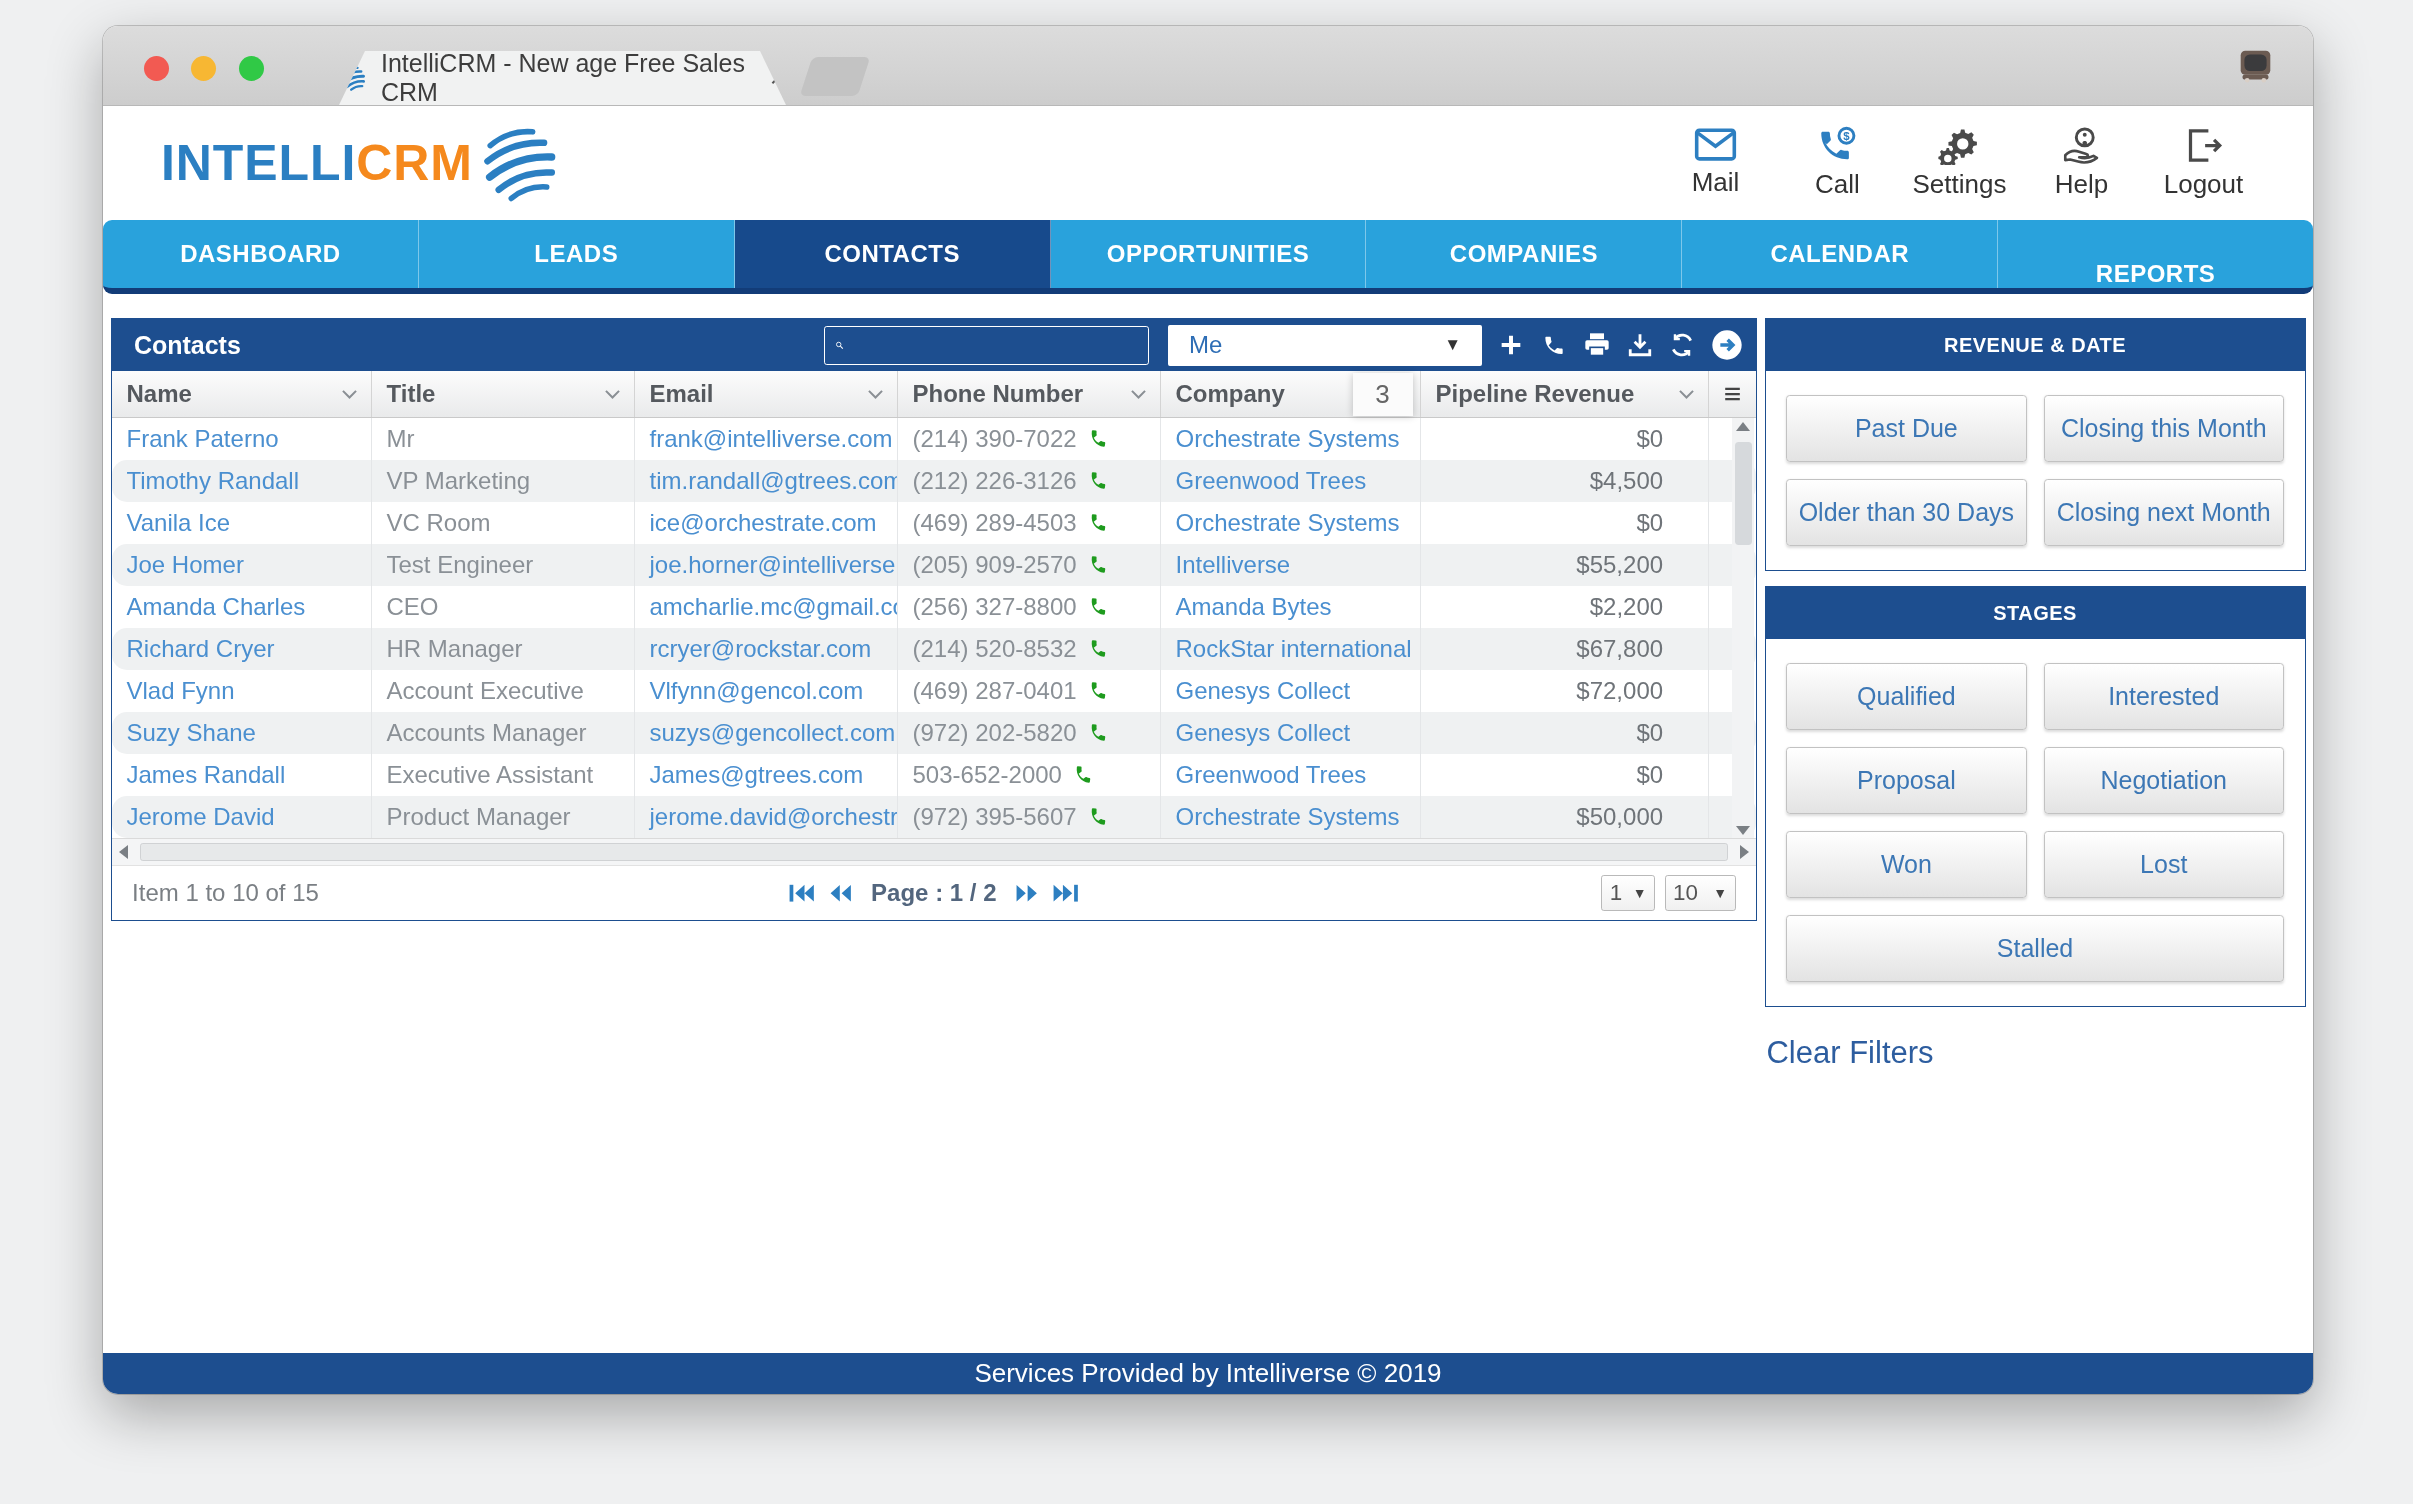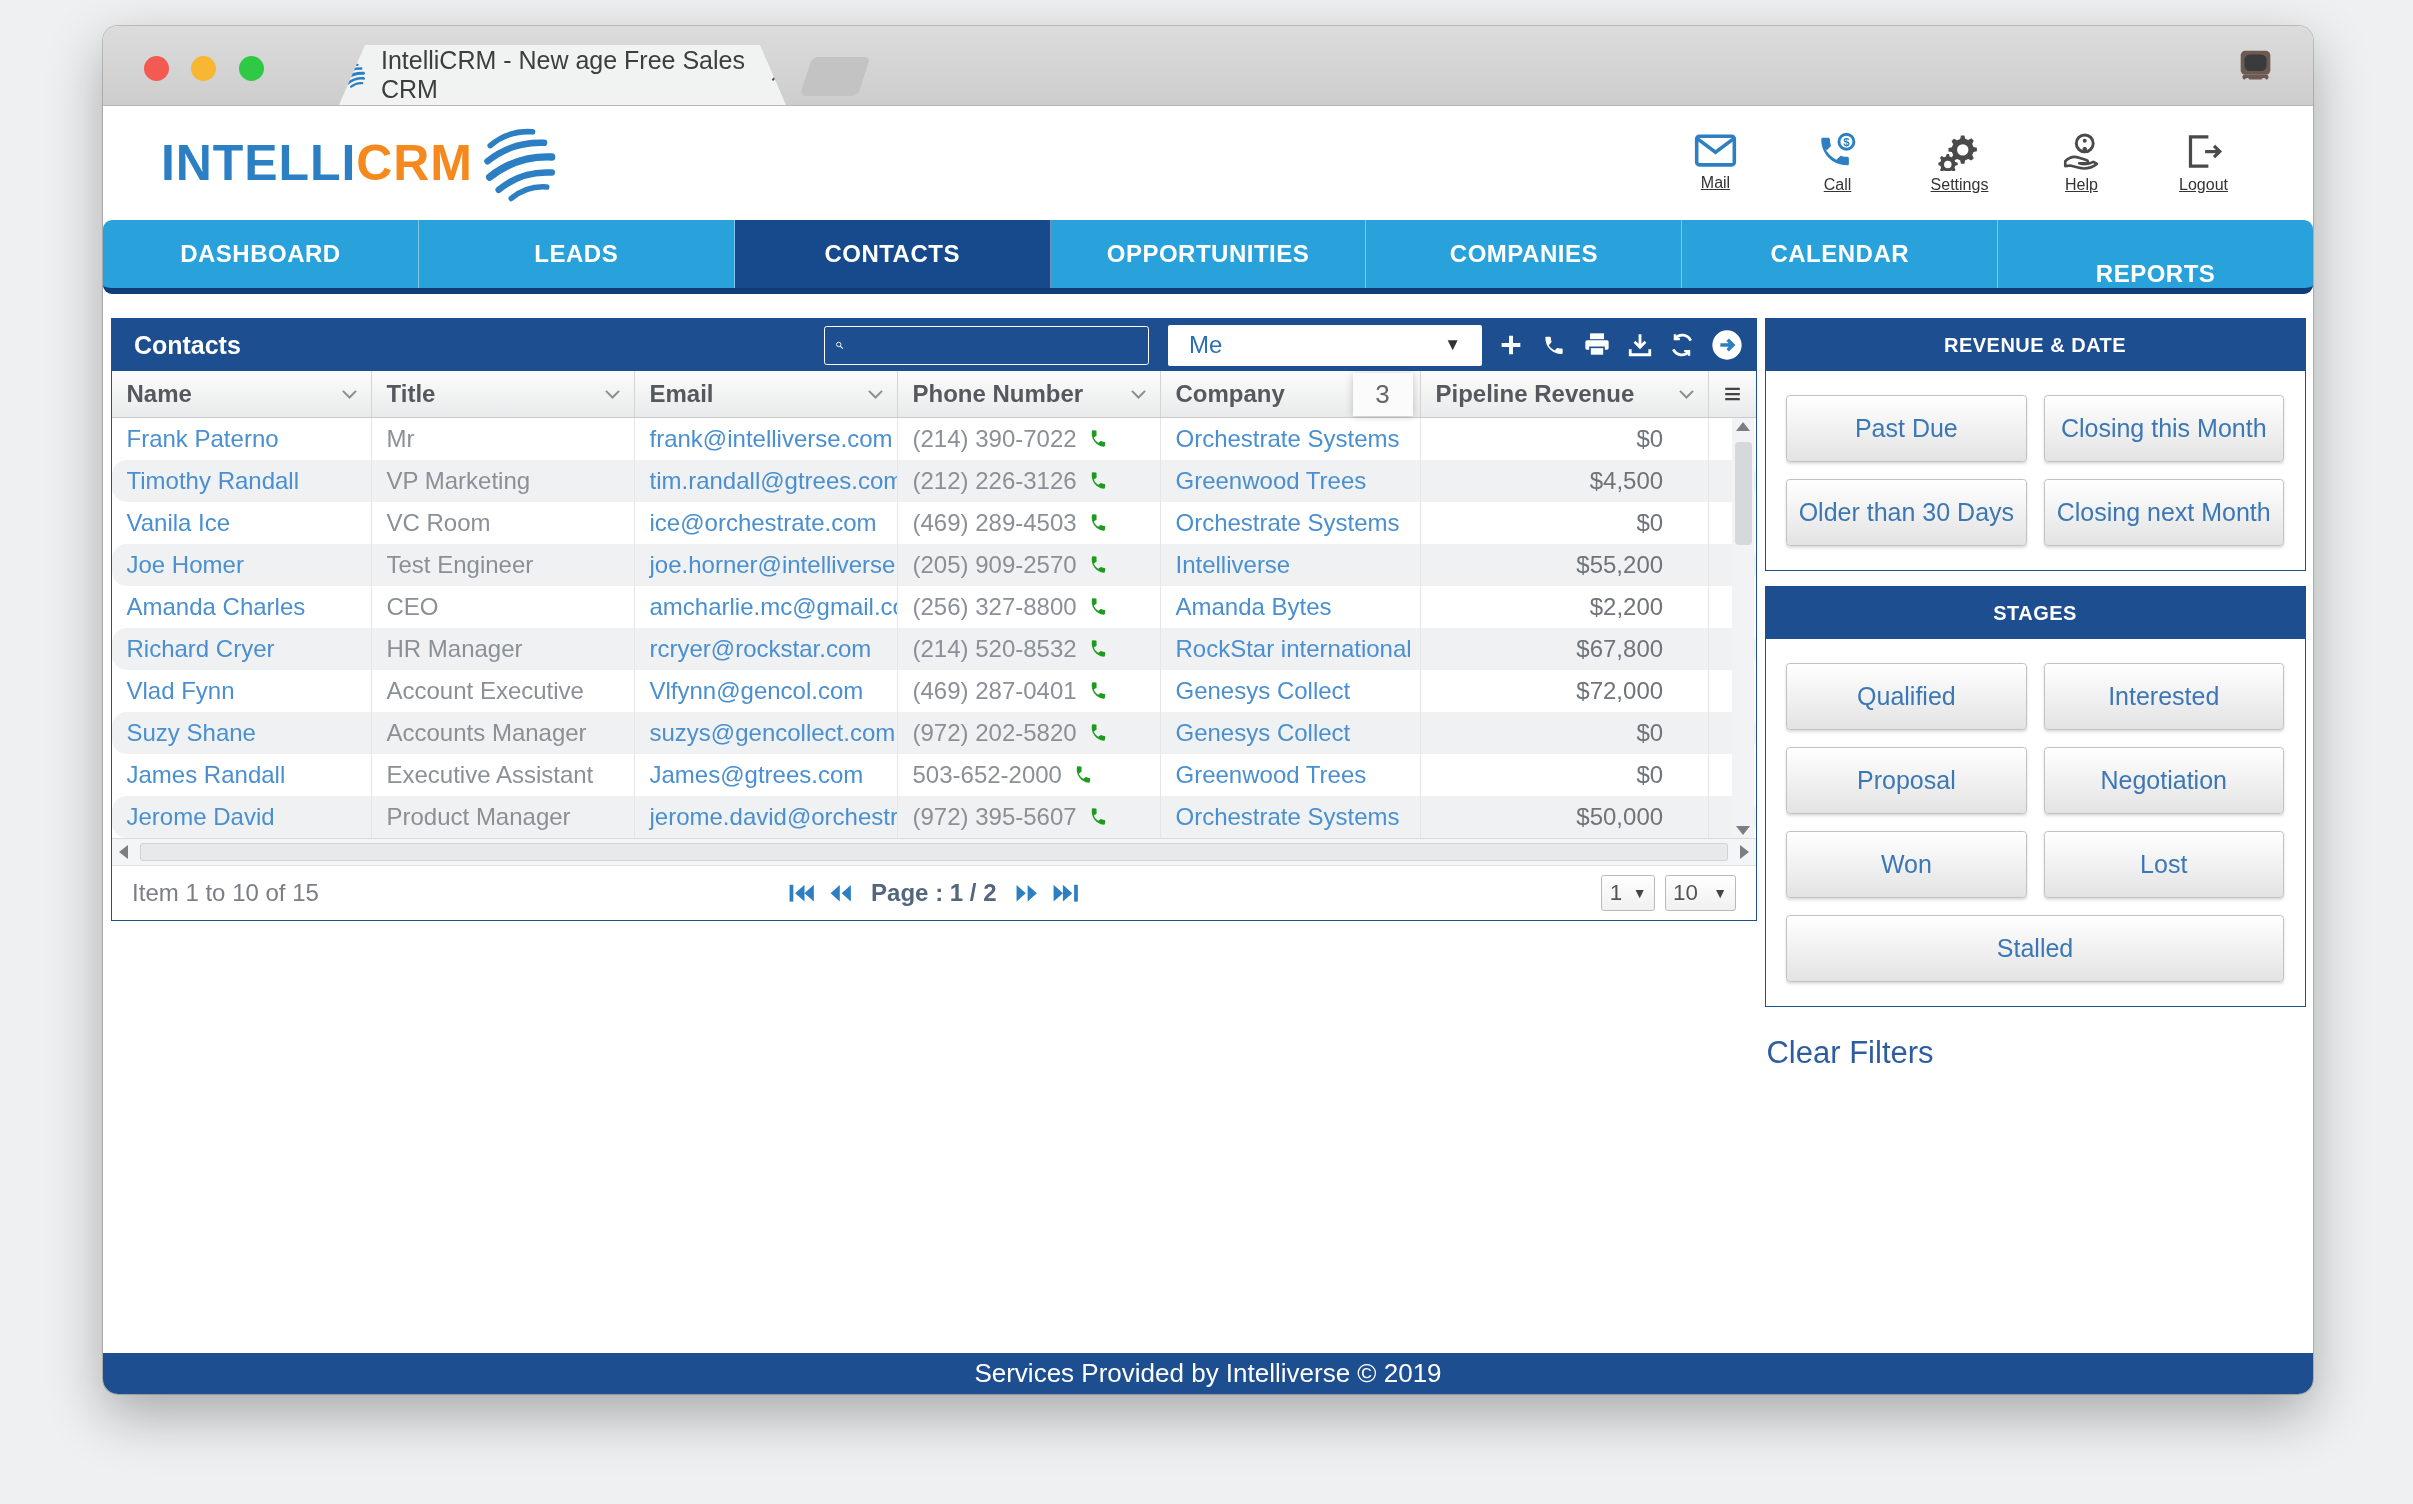--- a/index.html
+++ b/index.html
@@ -19,21 +19,21 @@
   }
   .chrome {
     height:80px; flex:0 0 80px; position:relative;
     background:linear-gradient(#dcdcdc,#cdcdcd);
     border-bottom:0.9px solid #b8b8b8;
   }
   .lights { position:absolute; left:41px; top:30px; display:flex; gap:22.4px; }
   .light { width:25px; height:25px; border-radius:50%; }
   .light.red{ background:#f25a52; } .light.yellow{ background:#f7b733; } .light.green{ background:#30c946; }
   .tab {
-    position:absolute; left:236px; bottom:0; width:447px; height:60px;
+    position:absolute; left:236px; bottom:0; width:447px; height:54px;
     background:#f1f2f2;
     clip-path:polygon(26px 0, calc(100% - 26px) 0, 100% 100%, 0 100%);
     display:flex; align-items:center; justify-content:center; gap:13px;
     font-size:25px; color:#3d3d3d;
   }
   .tab .close { font-size:28px; color:#555; margin-left:11.2px; }
   .newtab {
     position:absolute; left:703px; bottom:9.3px; width:58px; height:39px;
     background:#c3c3c3; transform:skewX(-18deg); border-radius:5.6px;
   }
@@ -42,21 +42,21 @@
   .app-header {
     height:114px; flex:0 0 114px; display:flex; align-items:center;
     justify-content:space-between; padding:0 73px 0 58px; background:#fff;
   }
   .logo { display:flex; align-items:center; }
   .logo-text { font-size:50px; font-weight:bold; letter-spacing:0.9px; }
   .logo-text .blue { color:#2b7fc2; }
   .logo-text .orange { color:#f5891d; }
   .hdr-actions { display:flex; gap:49px; }
   .hdr-action { display:flex; flex-direction:column; align-items:center; width:73px; cursor:pointer; }
-  .hdr-action .lbl { font-size:16px; color:#333; margin-top:4.7px;text-decoration:underline; }
+  .hdr-action .lbl { font-size:26px; color:#333; margin-top:4.7px; }
   
   .nav { display:flex; height:74px; flex:0 0 74px; background:#29a2dc; border-bottom:6.5px solid #123c78;border-radius:9px; }
   .nav-tab {
     flex:1; display:flex; align-items:center; justify-content:center;
     color:#fff; font-weight:bold; font-size:24px; letter-spacing:0.5px;
     border-right:0.9px solid rgba(255,255,255,.4); cursor:pointer;
   }
   .nav-tab:last-child { border-right:none;margin-top:40px; }
   .nav-tab.active { background:#174a8c; }
   

